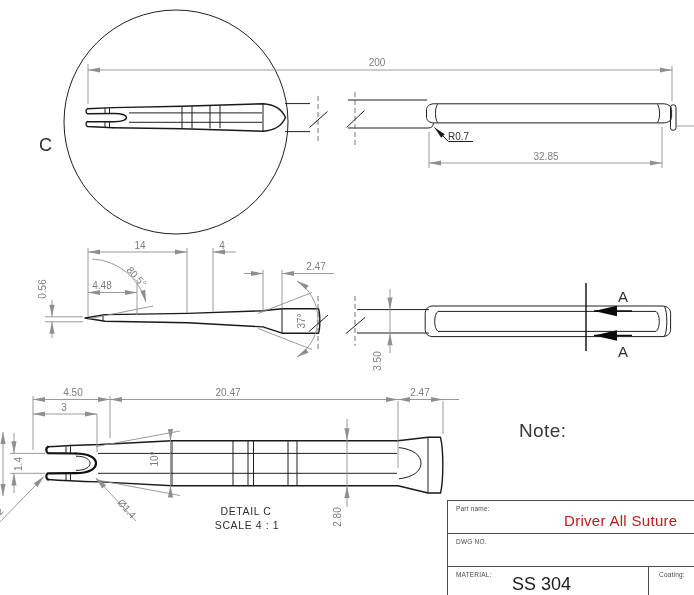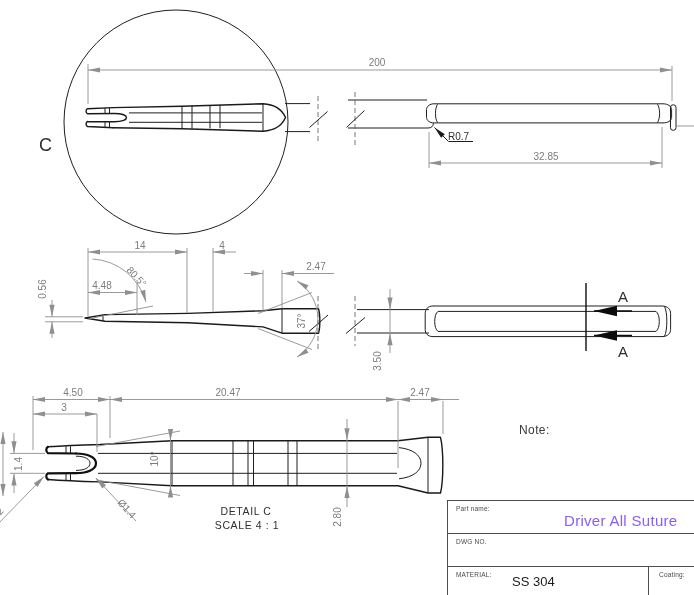--- a/index.html
+++ b/index.html
@@ -8,30 +8,30 @@
   svg{position:absolute;left:0;top:0}
   svg text{font-family:"Liberation Sans",sans-serif}
   .dimt{fill:#7c7c7c;font-size:10px}
   .darkt{fill:#2e2e2e}
   .g{stroke:#8f8f8f;stroke-width:0.9;fill:none}
   .gd{stroke:#666;stroke-width:0.9;fill:none;stroke-dasharray:5 3}
   .p{stroke:#1a1a1a;fill:none;stroke-width:1.4;stroke-linecap:round;stroke-linejoin:round}
   .p1{stroke:#1f1f1f;fill:none;stroke-width:1;stroke-linejoin:round}
   .p2{stroke:#0f0f0f;fill:none;stroke-width:2.2;stroke-linecap:round;stroke-linejoin:round}
   .sec{stroke:#0d0d0d;stroke-width:1.4;fill:none}
-  #note{position:absolute;left:519px;top:420px;color:#383838;font-size:12px;
+  #note{position:absolute;left:519px;top:420px;color:#383838;font-size:19px;
         letter-spacing:.4px;line-height:21px;white-space:nowrap}
   #tblock{position:absolute;left:447px;top:500px;width:260px;height:110px;
           border:1px solid #4d4d4d;background:#fff;color:#222}
   .tb-row1{height:32px;border-bottom:1px solid #4d4d4d;position:relative}
   .tb-row2{height:32px;border-bottom:1px solid #4d4d4d;position:relative}
   .tb-row3{height:44px;position:relative}
   .tb-label{position:absolute;left:8px;top:4px;font-size:6.5px;color:#4a4a4a;letter-spacing:.2px}
-  .tb-partname{position:absolute;left:116px;top:11px;font-size:15px;color:#8b5cf6;letter-spacing:.3px}
-  .tb-material{position:absolute;left:64px;top:7px;font-size:13px;color:#1c1c1c}
+  .tb-partname{position:absolute;left:116px;top:11px;font-size:15px;color:#b91c1c;letter-spacing:.3px}
+  .tb-material{position:absolute;left:64px;top:7px;font-size:18px;color:#1c1c1c}
   .tb-coating{position:absolute;left:200px;top:0;bottom:0;width:60px;border-left:1px solid #4d4d4d}
 </style>
 </head>
 <body>
 
 <svg width="694" height="595" viewBox="0 0 694 595">
   <defs>
     <marker id="ga" markerUnits="userSpaceOnUse" markerWidth="13" markerHeight="8" refX="13" refY="4" orient="auto-start-reverse">
       <path d="M13,4 L1,1.4 L1,6.6 Z" fill="#8f8f8f"></path>
     </marker>

